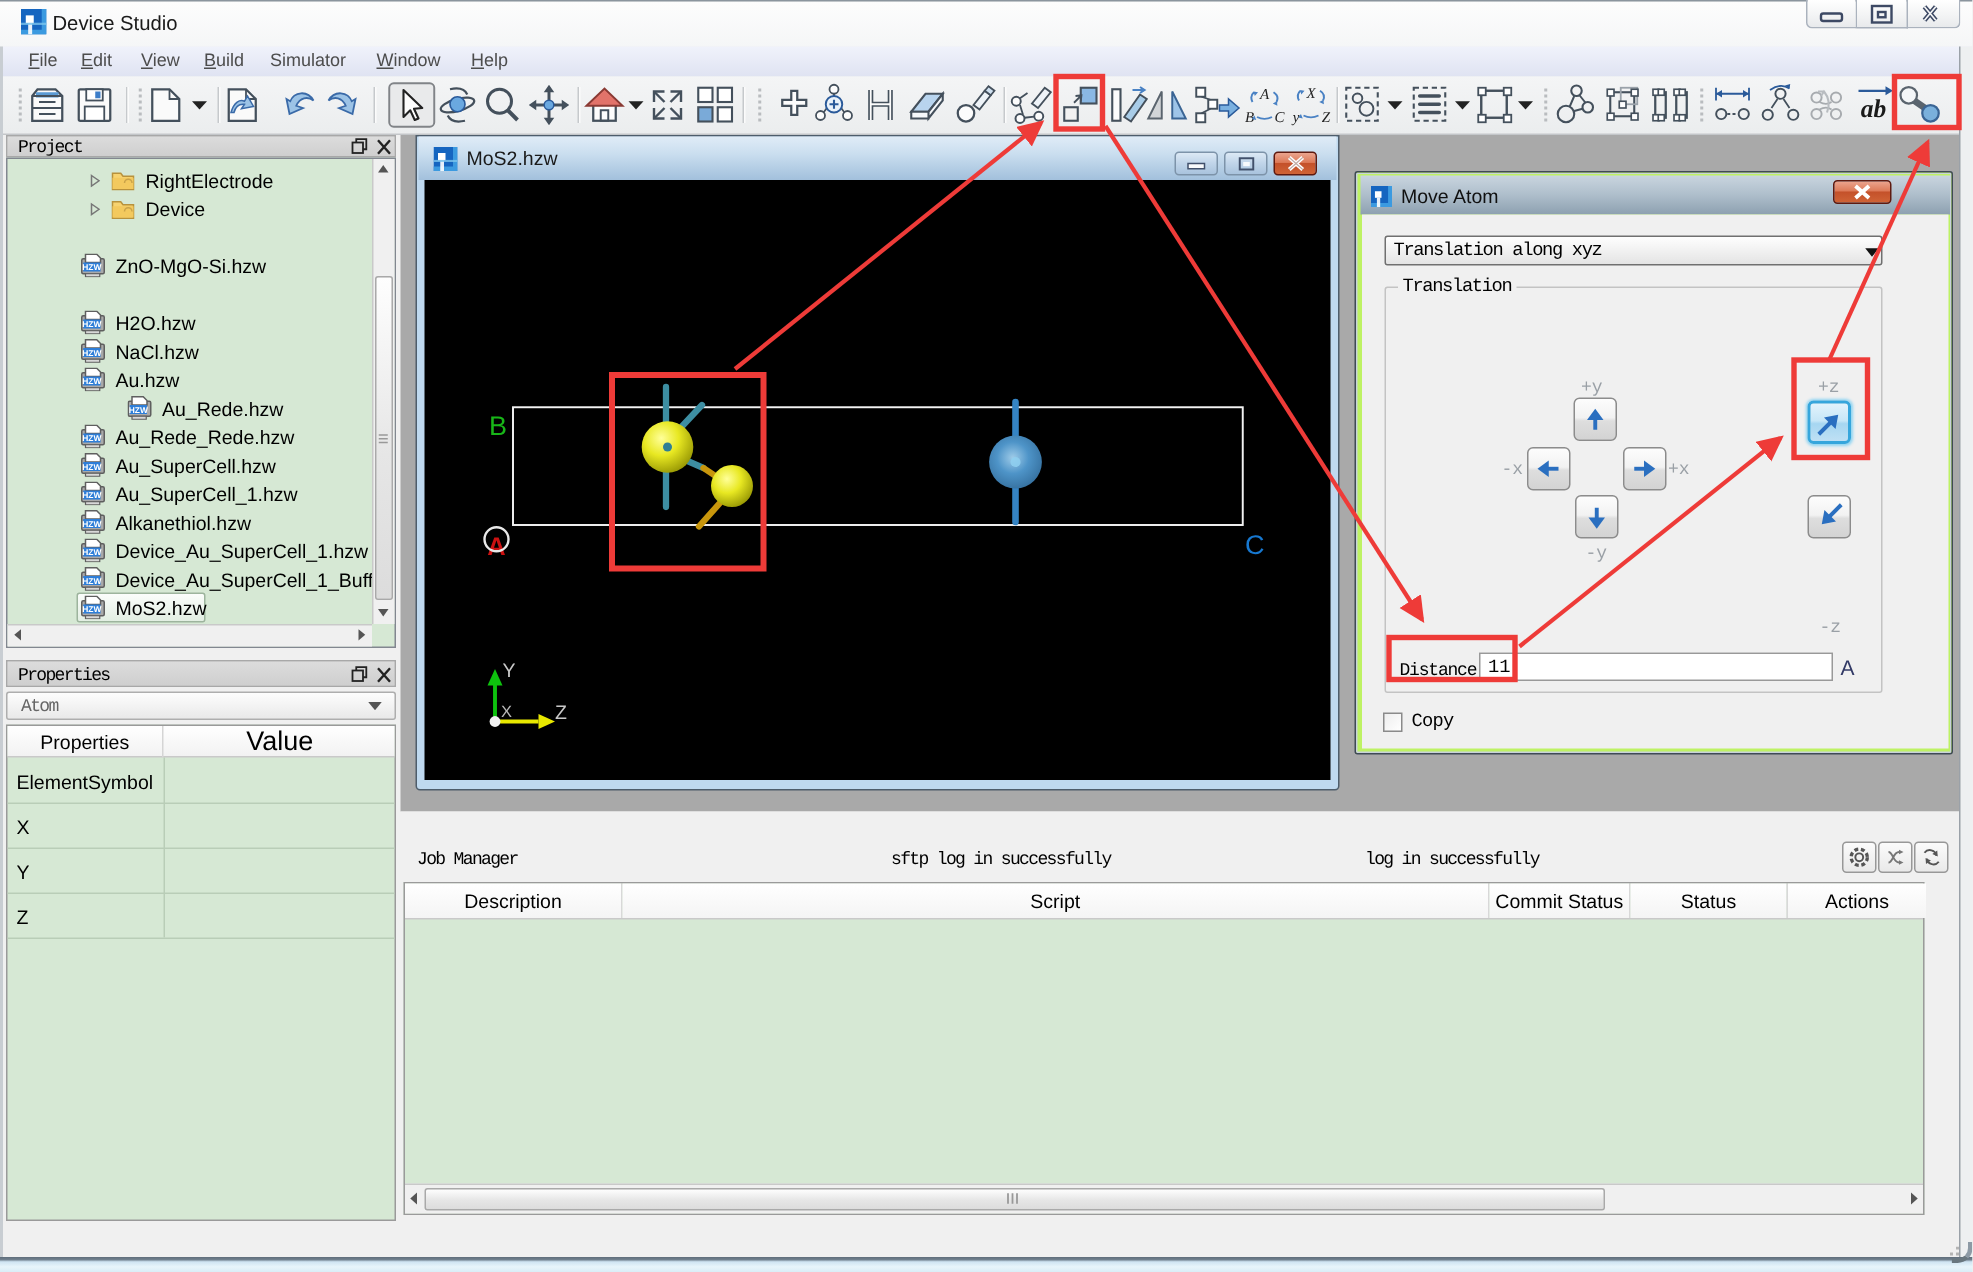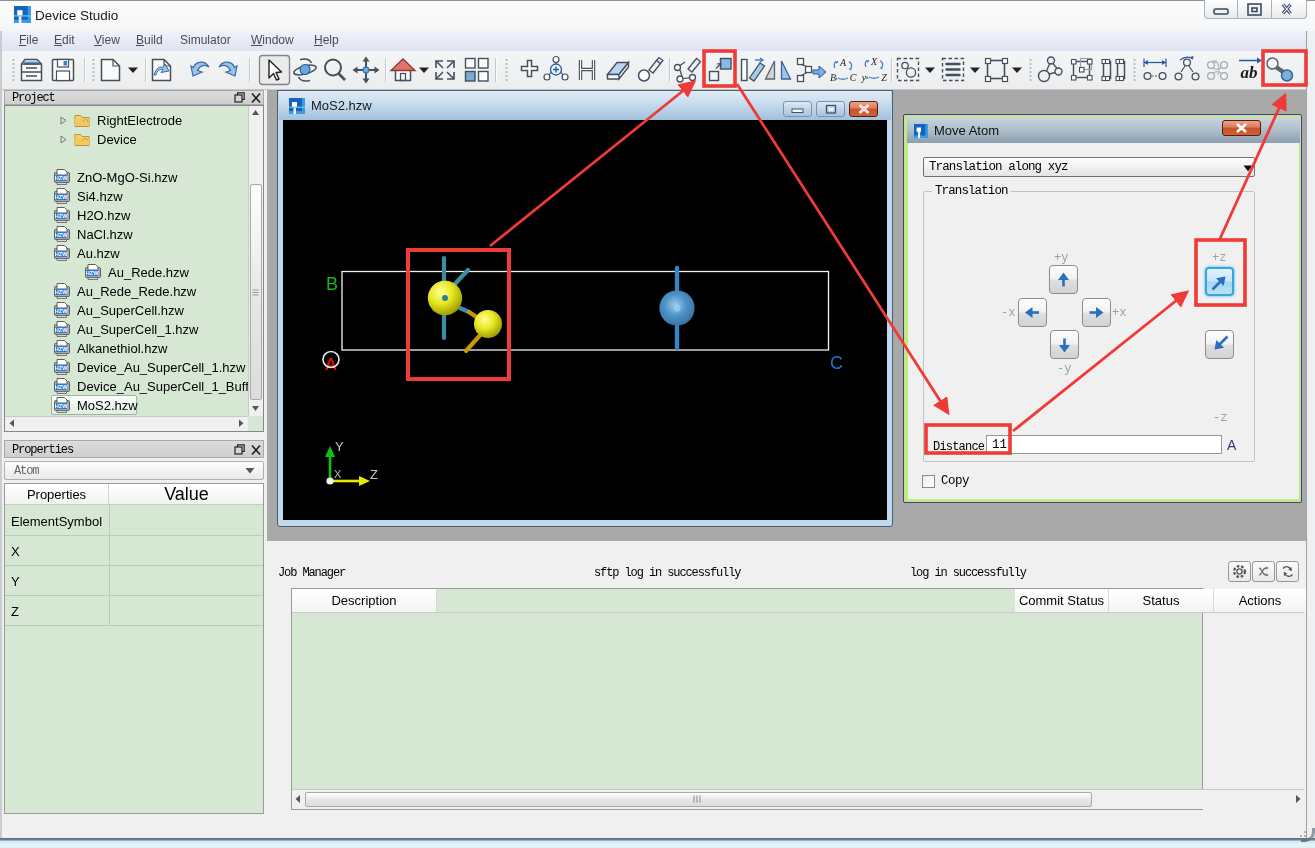--- a/index.html
+++ b/index.html
@@ -41,21 +41,21 @@
 
   
   #dialog { left:636px; top:24px; width:399px; height:389px; background:#bef264; border:1px solid #3f4a55; border-radius:2px; box-shadow:inset 0 0 0 1px #c8d2da; }
   #dlgtitle { position:absolute; left:3px; top:2px; width:393px; height:26px; background:linear-gradient(180deg,#c9d5df,#aebecb 50%,#8da0b0); }
   #dlgbody { position:absolute; left:4px; top:28px; width:391px; height:356px; background:#f0f0f0; }
   .dbtn { position:absolute; width:29px; height:29px; border:1px solid #8c8c8c; border-radius:4px; background:linear-gradient(180deg,#fdfdfd,#f2f2f2 46%,#dedede 54%,#d3d3d3); }
   .dlab { position:absolute; font-family:"Liberation Mono",monospace; font-size:12px; color:#9aa0a6; }
 
   
   #jobpanel { left:267px; top:541px; width:1039px; height:297px; background:#f0f0f0; }
-  #jobtable { position:absolute; left:24px; top:47px; width:912px; height:222px; border:1px solid #9a9a9a; background:#d6e8d4; }
+  #jobtable { position:absolute; left:2px; top:47px; width:1014px; height:222px; border:1px solid #9a9a9a; background:#d6e8d4; }
   .jth { position:absolute; top:0; height:23px; background:linear-gradient(180deg,#ffffff,#f4f4f4); border-right:1px solid #d8d8d8; font-size:13px; color:#000; text-align:center; line-height:23px; }
   .jbtn { position:absolute; top:20px; width:23px; height:21px; border:1px solid #989898; border-radius:3px; background:linear-gradient(180deg,#fbfbfb,#e9e9e9); }
 
   
   .sb { background:#f0f0f0; border:1px solid #c9c9c9; }
   .sbthumb { background:linear-gradient(180deg,#fefefe,#e6e6e6 55%,#dcdcdc); border:1px solid #a9a9a9; border-radius:2px; }
 
   #annot { left:0; top:0; width:1315px; height:848px; pointer-events:none; }
 </style>
 </head>
@@ -295,30 +295,20 @@
   <div class="trow" style="top:62px;width:243px;">
         <svg style="position:absolute;left:49px;top:1px;" width="17" height="16" viewBox="0 0 17 16">
           <rect x="0.5" y="3.5" width="15" height="10" rx="1" fill="#a9a9a9" stroke="#5f5f5f" stroke-width="1"></rect>
           <path d="M3 0.5 h7.5 l2.5 2.5 v3 H3 z" fill="#fff" stroke="#5f5f5f" stroke-width="1"></path>
           <rect x="1.5" y="6" width="11.5" height="6" fill="#2e7ed8"></rect>
           <text x="7.2" y="11" font-family="Liberation Sans" font-size="5.6" font-weight="bold" fill="#fff" text-anchor="middle">HZW</text>
           <path d="M3 13.5 h9.5 v2 H3 z" fill="#d8d8d8" stroke="#5f5f5f" stroke-width="0.8"></path>
         </svg>
         <span style="position:absolute;left:72px;top:2px;">ZnO-MgO-Si.hzw</span>
       </div>
-  <div class="trow" style="top:81px;width:243px;">
-        <svg style="position:absolute;left:49px;top:1px;" width="17" height="16" viewBox="0 0 17 16">
-          <rect x="0.5" y="3.5" width="15" height="10" rx="1" fill="#a9a9a9" stroke="#5f5f5f" stroke-width="1"></rect>
-          <path d="M3 0.5 h7.5 l2.5 2.5 v3 H3 z" fill="#fff" stroke="#5f5f5f" stroke-width="1"></path>
-          <rect x="1.5" y="6" width="11.5" height="6" fill="#2e7ed8"></rect>
-          <text x="7.2" y="11" font-family="Liberation Sans" font-size="5.6" font-weight="bold" fill="#fff" text-anchor="middle">HZW</text>
-          <path d="M3 13.5 h9.5 v2 H3 z" fill="#d8d8d8" stroke="#5f5f5f" stroke-width="0.8"></path>
-        </svg>
-        <span style="position:absolute;left:72px;top:2px;">Si4.hzw</span>
-      </div>
   <div class="trow" style="top:100px;width:243px;">
         <svg style="position:absolute;left:49px;top:1px;" width="17" height="16" viewBox="0 0 17 16">
           <rect x="0.5" y="3.5" width="15" height="10" rx="1" fill="#a9a9a9" stroke="#5f5f5f" stroke-width="1"></rect>
           <path d="M3 0.5 h7.5 l2.5 2.5 v3 H3 z" fill="#fff" stroke="#5f5f5f" stroke-width="1"></path>
           <rect x="1.5" y="6" width="11.5" height="6" fill="#2e7ed8"></rect>
           <text x="7.2" y="11" font-family="Liberation Sans" font-size="5.6" font-weight="bold" fill="#fff" text-anchor="middle">HZW</text>
           <path d="M3 13.5 h9.5 v2 H3 z" fill="#d8d8d8" stroke="#5f5f5f" stroke-width="0.8"></path>
         </svg>
         <span style="position:absolute;left:72px;top:2px;">H2O.hzw</span>
       </div>
@@ -600,20 +590,21 @@
       <circle cx="11.5" cy="10.5" r="2.6"></circle>
       <circle cx="11.5" cy="10.5" r="5.4" stroke-width="2.2" stroke-dasharray="2.6,1.8"></circle>
       <path d="M31 14 C34 14 34 7 38 7 M31 7 C34 7 34 14 38 14" stroke="#777"></path>
       <path d="M38 5.5 l3 1.5 l-3 1.5 z M38 12.5 l3 1.5 l-3 1.5 z" fill="#777" stroke="none"></path>
       <path d="M55 7.5 a4.5 4.5 0 0 1 8 2 M64.5 13.5 a4.5 4.5 0 0 1 -8 -2" stroke="#555"></path>
       <path d="M63.5 6 l0.3 4 l-3.6 -1.6 z M56 15 l-0.3 -4 l3.6 1.6 z" fill="#555" stroke="none"></path>
     </g>
   </svg>
   <div id="jobtable">
     <div class="jth" style="left:0;width:145px;">Description</div>
+    <div class="jth" style="left:145px;width:578px;">Script</div>
     <div class="jth" style="left:723px;width:94px;">Commit Status</div>
     <div class="jth" style="left:817px;width:105px;">Status</div>
     <div class="jth" style="left:922px;width:92px;border-right:none;">Actions</div>
     <div style="position:absolute;left:0;top:23px;width:1012px;height:1px;background:#c9c9c9;"></div>
     <div style="position:absolute;left:0;top:200px;width:1012px;height:20px;background:#f0f0f0;border-top:1px solid #c9c9c9;"></div>
     <div class="sbthumb" style="position:absolute;left:13px;top:203px;width:787px;height:15px;"></div>
     <svg style="position:absolute;left:0;top:200px;" width="1012" height="20">
       <path d="M8 6 L8 14 L3.5 10 Z" fill="#555"></path>
       <path d="M1004 6 L1004 14 L1008.5 10 Z" fill="#555"></path>
       <path d="M402 6.5 v7 M405 6.5 v7 M408 6.5 v7" stroke="#999" stroke-width="1.2"></path>

